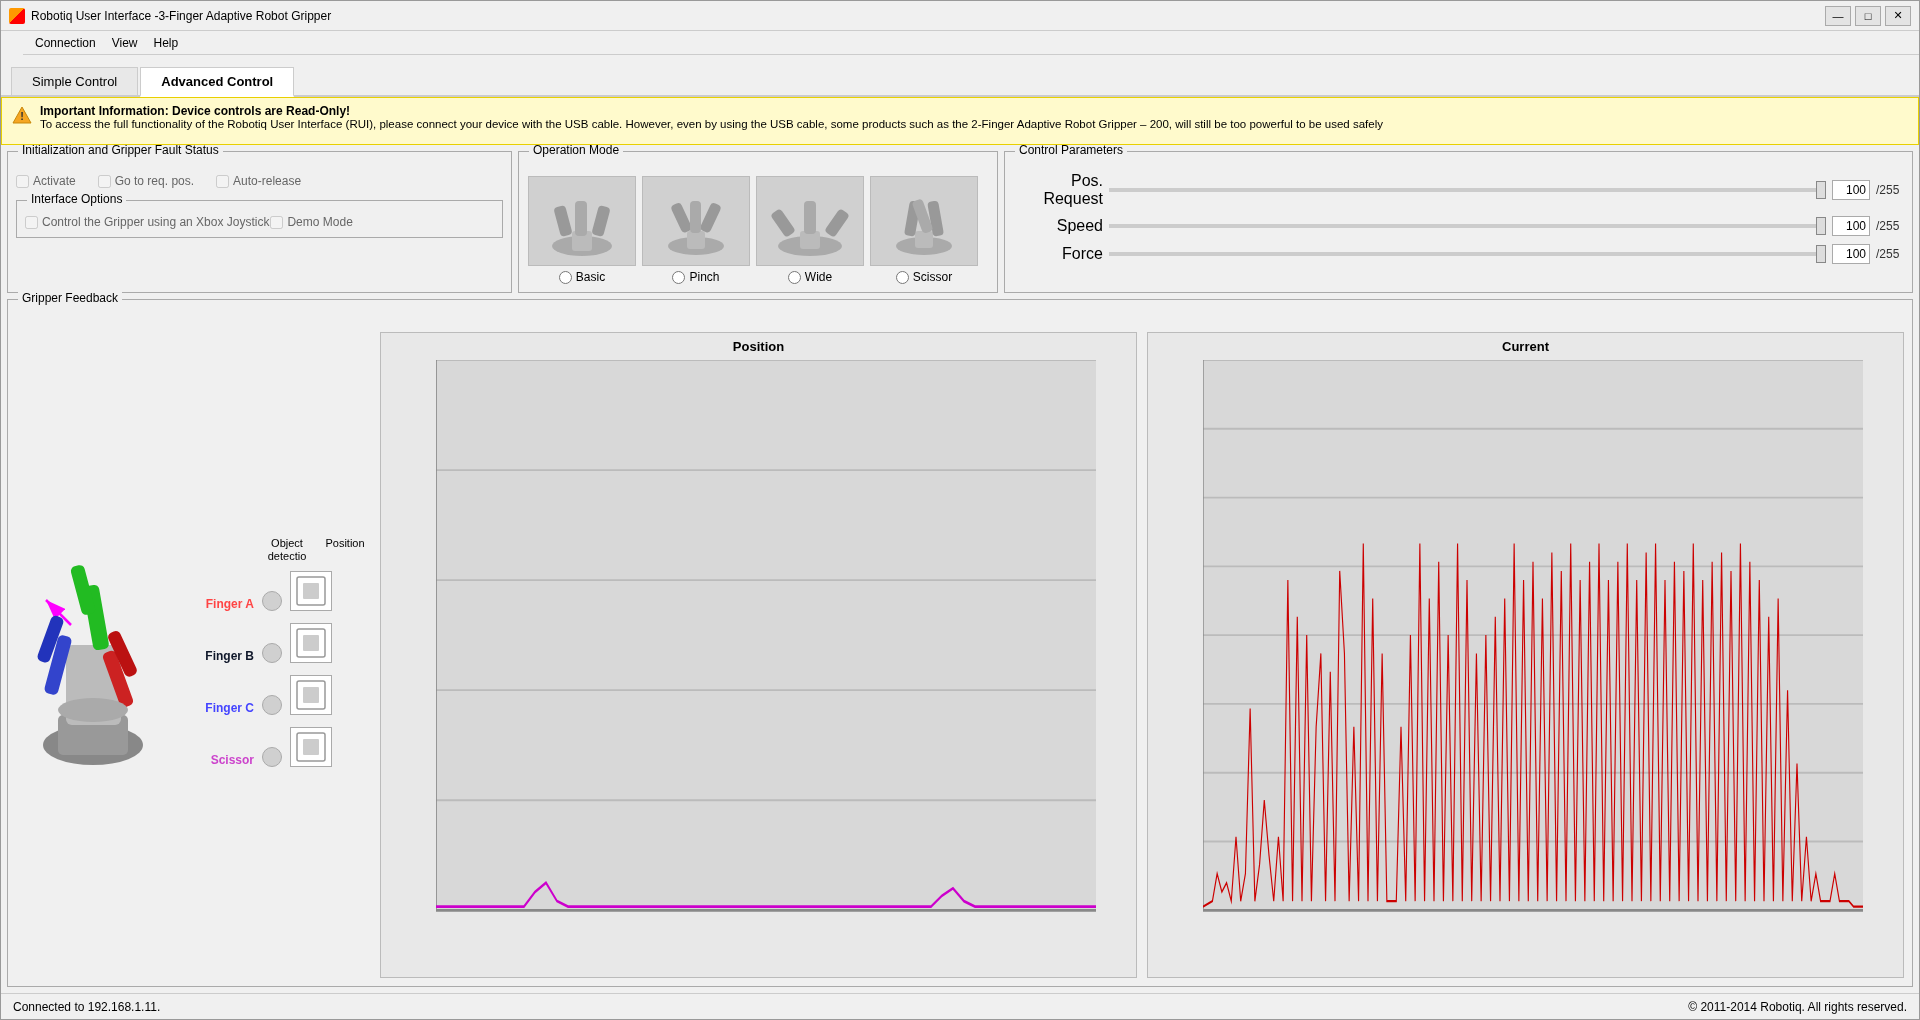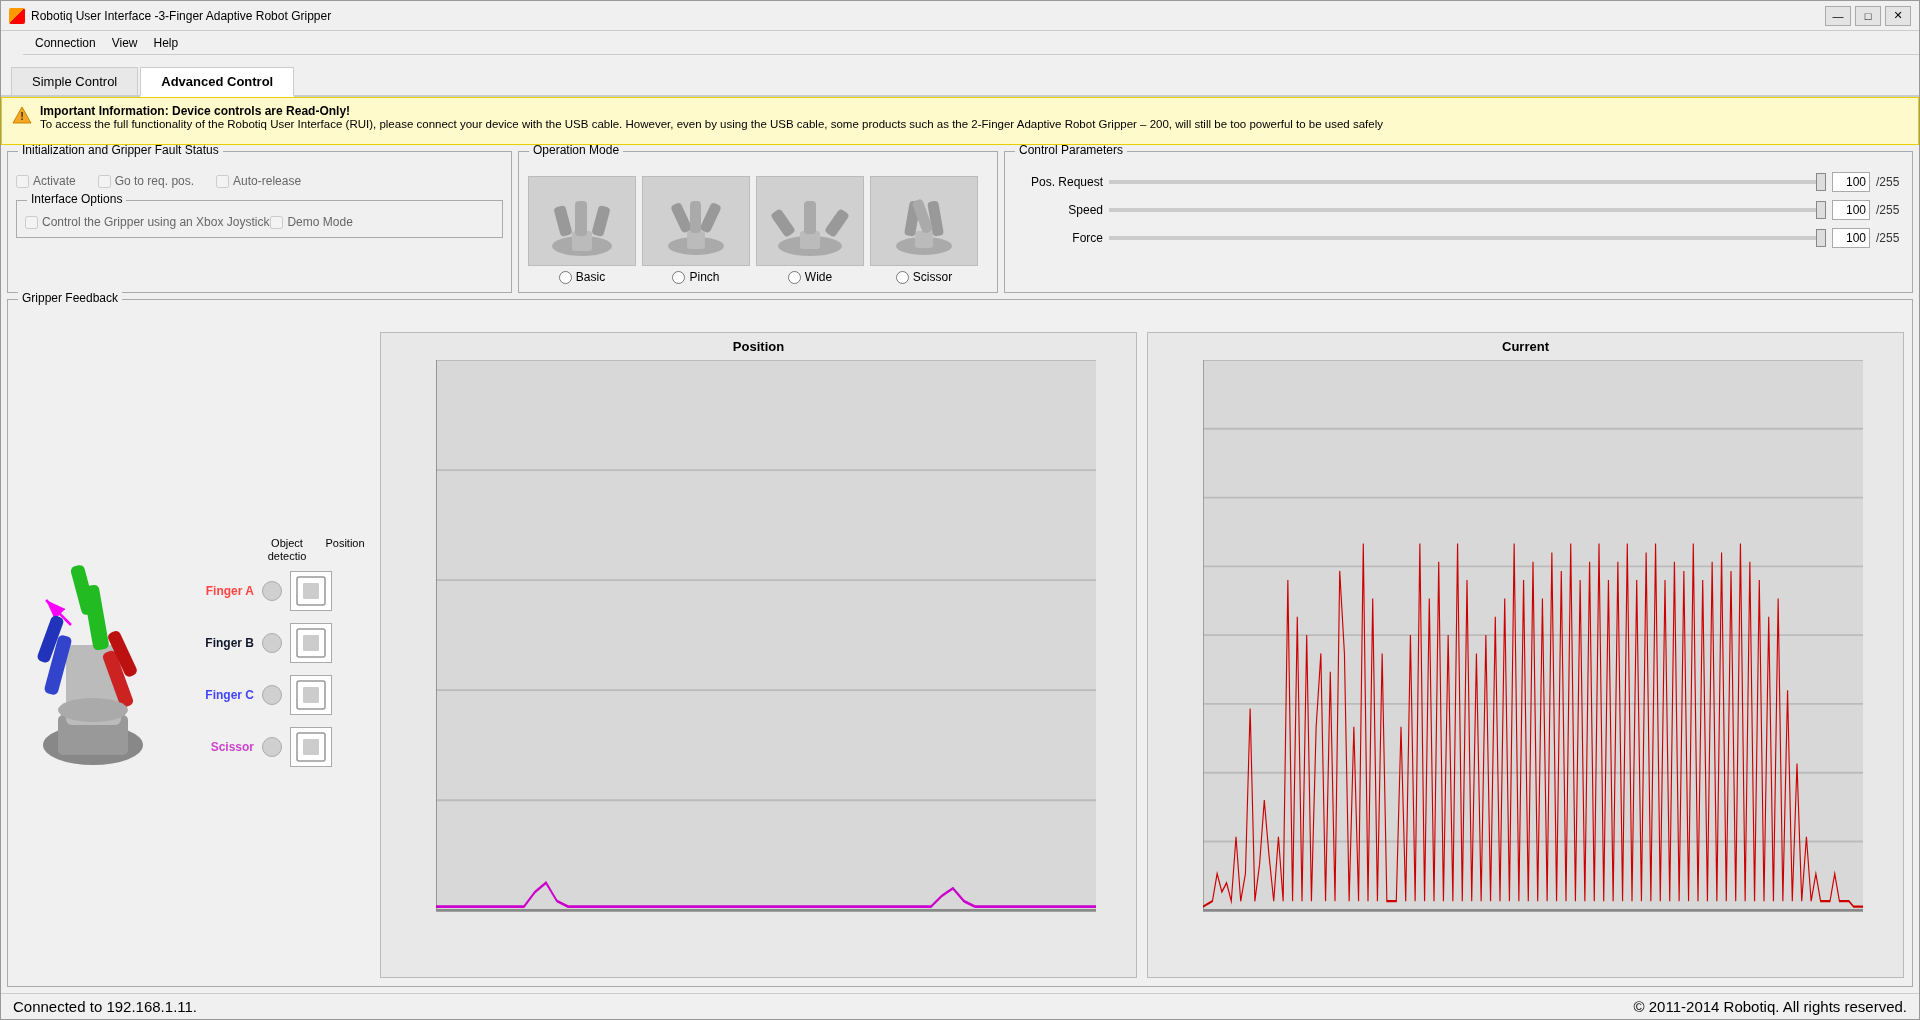--- a/index.html
+++ b/index.html
@@ -215,21 +215,21 @@
       flex: 1;
     }
     .param-row {
       display: flex;
       align-items: center;
       gap: 6px;
       padding: 6px 0 2px;
     }
     .param-label {
       width: 90px;
-      font-size: 12px;
+      font-size: 16px;
       text-align: right;
     }
     .slider-track {
       flex: 1;
       height: 4px;
       background: #ccc;
       position: relative;
       cursor: pointer;
     }
     .slider-fill {
@@ -303,21 +303,21 @@
       margin-bottom: 2px;
     }
     .col-header {
       width: 50px;
       text-align: center;
       font-size: 11px;
       line-height: 1.2;
     }
     .finger-row {
       display: flex;
-      align-items: center;
+      align-items: flex-end;
       gap: 8px;
       padding: 6px 0;
     }
     .finger-label {
       width: 62px;
       text-align: right;
       font-weight: bold;
       font-size: 12px;
     }
     .fa-color { color: #ff4444; }
@@ -382,21 +382,21 @@
     }
     
     .status-bar {
       background: #f0f0f0;
       height: 26px;
       display: flex;
       align-items: center;
       justify-content: space-between;
       padding: 9px 12px;
       border-top: 1px solid #ccc;
-      font-size: 15px;
+      font-size: 12px;
       flex-shrink: 0;
     }
     .group-box.init-panel { padding-top: 14px; }
     .group-box.op-mode-panel { padding-top: 14px; }
     .group-box.ctrl-panel { padding-top: 14px; }
     .group-box.feedback-panel { padding-top: 16px; }
   </style>
 </head>
 <body>
 

